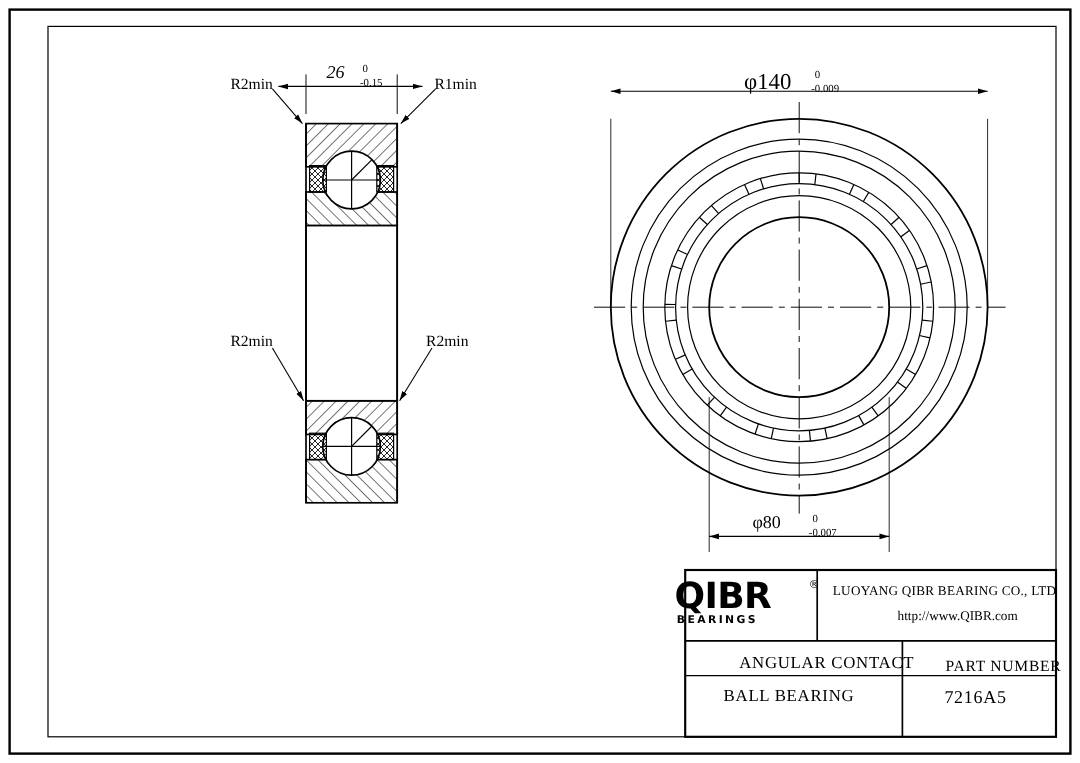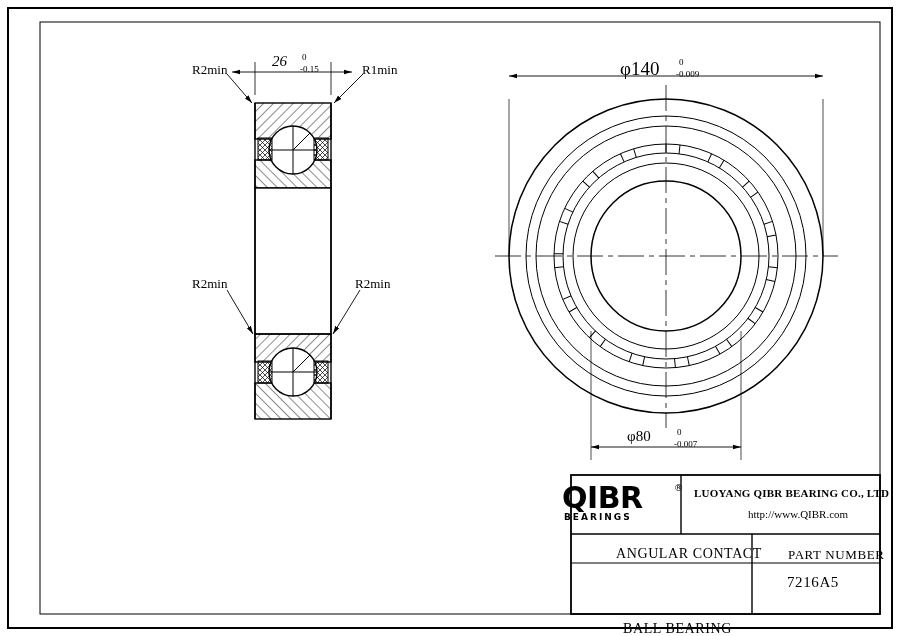--- a/index.html
+++ b/index.html
@@ -23,24 +23,24 @@
 
   .t-d140{left:620px;top:58px;font-size:19px;}
   .t-d140-up{left:679px;top:57px;font-size:9px;}
   .t-d140-dn{left:676px;top:69px;font-size:9px;font-family:Liberation Serif, serif;}
 
   .t-d80{left:627px;top:428px;font-size:15px;}
   .t-d80-up{left:677px;top:427px;font-size:9px;}
   .t-d80-dn{left:674px;top:439px;font-size:9px;}
 
   
-  .tb-company{position:absolute;left:694px;top:487px;font-size:11px;letter-spacing:.2px;white-space:nowrap;font-weight:bold;}
+  .tb-company{position:absolute;left:694px;top:487px;font-size:11px;letter-spacing:.2px;white-space:nowrap;}
   .tb-url{position:absolute;left:724px;top:508px;font-size:11px;white-space:nowrap;padding-left:24px;}
   .tb-type1{position:absolute;left:592px;top:546px;font-size:14px;white-space:nowrap;letter-spacing:.6px;margin-left:24px;}
-  .tb-type2{position:absolute;left:623px;top:573px;font-size:14px;white-space:nowrap;letter-spacing:.6px;margin-top:48px;}
+  .tb-type2{position:absolute;left:603px;top:573px;font-size:14px;white-space:nowrap;letter-spacing:.6px;}
   .tb-pn-label{position:absolute;left:788px;top:547px;font-size:13px;white-space:nowrap;letter-spacing:.6px;text-align:right;}
   .tb-pn-value{position:absolute;left:787px;top:574px;font-size:15px;white-space:nowrap;letter-spacing:.6px;}
 
   
   .logo-wrap{position:absolute;left:562px;top:483px;width:130px;height:48px;}
   .logo-q{position:absolute;left:0;top:-3px;font-family:"DejaVu Sans", sans-serif;font-weight:bold;font-size:30px;letter-spacing:-0.5px;color:#000;}
   .logo-reg{position:absolute;left:112px;top:0px;font-family:"DejaVu Sans", sans-serif;font-size:9px;color:#000;}
   .logo-sub{position:absolute;left:2px;top:29px;font-family:"DejaVu Sans", sans-serif;font-size:9px;letter-spacing:2.0px;font-weight:bold;color:#000;}
 </style>
 </head>

